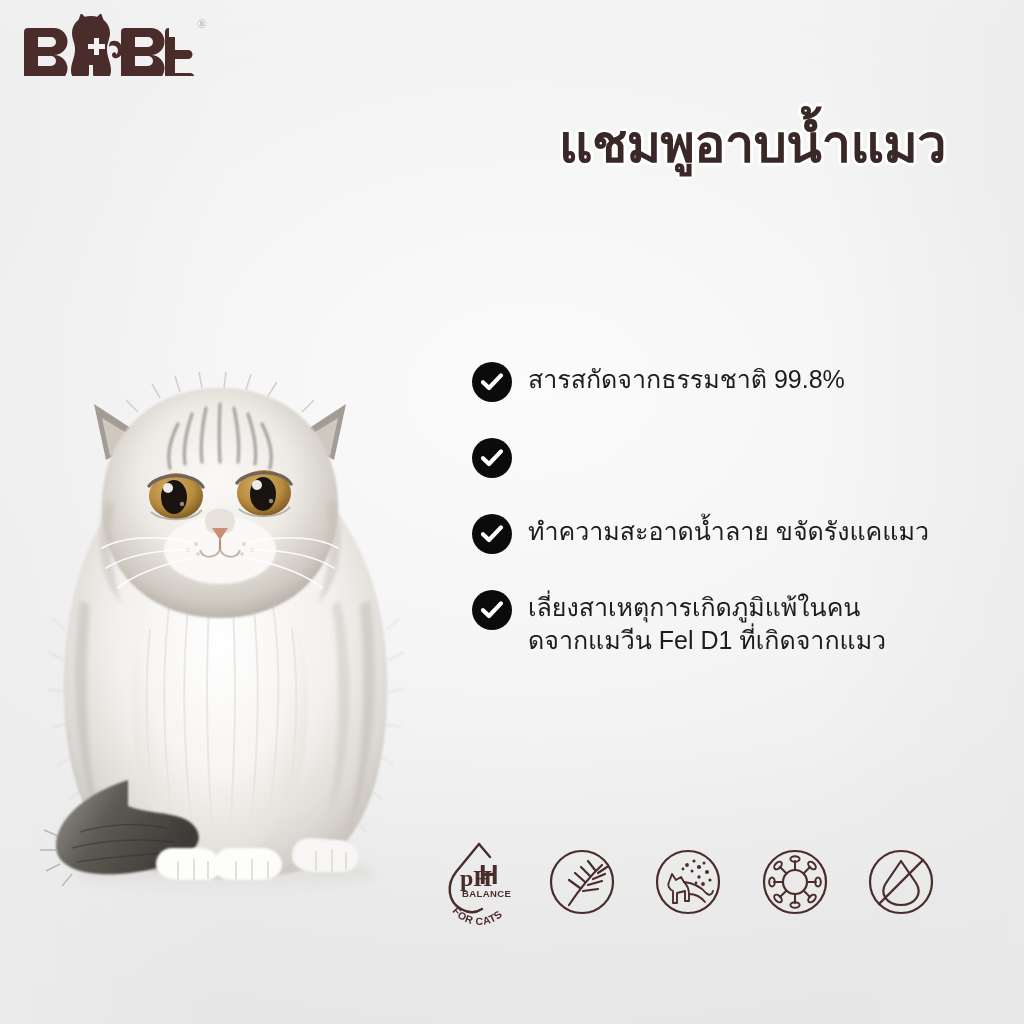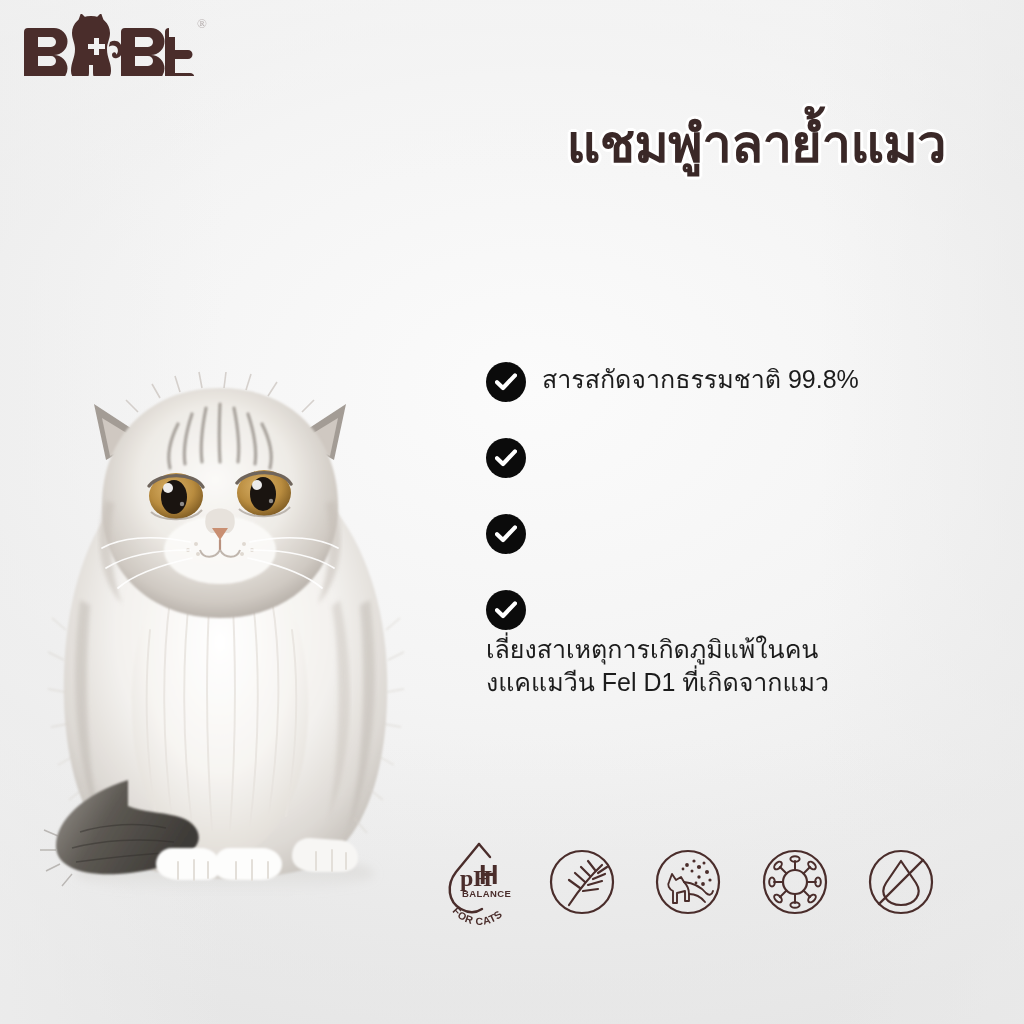--- a/index.html
+++ b/index.html
@@ -51,26 +51,26 @@
   .hl-2{font-size:64px;letter-spacing:-0.5px;}
 
   
   .cat-photo{
     position:absolute;left:10px;top:300px;width:420px;height:620px;z-index:4;
   }
   .cat-photo svg{display:block;width:100%;height:100%;}
 
   
   .features{
-    position:absolute;left:486px;top:360px;width:520px;z-index:9;
+    position:absolute;left:472px;top:360px;width:520px;z-index:9;
   }
   .feature{
     display:flex;align-items:flex-start;margin-bottom:34px;
   }
-  .feature:last-child{margin-bottom:0;flex-direction:column;}
+  .feature:last-child{margin-bottom:0;}
   .check{
     flex:0 0 auto;width:40px;height:40px;border-radius:50%;
     background:#0b0b0b;margin-right:16px;margin-top:2px;
     display:flex;align-items:center;justify-content:center;
   }
   .check svg{display:block;}
   .feat-text{
     font-size:25px;line-height:1.32;color:#1c1c1c;
     font-family:"Liberation Sans","DejaVu Sans",sans-serif;
     padding-top:3px;
@@ -113,21 +113,21 @@
         <path d="M101 14h26a13.5 13.5 0 0 1 0 27 13.5 13.5 0 0 1 0 27h-26a4 4 0 0 1-4-4V18a4 4 0 0 1 4-4zm10 9v10h13a5 5 0 0 0 0-10h-13zm0 19v10h13a5 5 0 0 0 0-10h-13z"></path>
 
         <path d="M145 14h21a4.5 4.5 0 0 1 0 9h-21zm0 0a4 4 0 0 0-4 4v46a4 4 0 0 0 4 4h21a4.5 4.5 0 0 0 0-9h-15V45h13a4.5 4.5 0 0 0 0-9h-13V23h15a4.5 4.5 0 0 0 0-9z"></path>
       </g>
     </svg>
     <span class="logo-reg">®</span>
     <span class="sr">BABE</span>
   </div>
 
   <div class="headline">
-    <span class="hl-line hl-1">แชมพูำลาย้ำแมว</span>
+    <span class="hl-line hl-1">แชมพูอาบน้ำแมว</span>
   </div>
 
   <div class="cat-photo">
     <svg viewBox="0 0 420 620" aria-hidden="true">
       <defs>
         <radialGradient id="bodyG" cx="50%" cy="42%" r="62%">
           <stop offset="0%" stop-color="#fdfdfb"></stop>
           <stop offset="55%" stop-color="#f3f1ee"></stop>
           <stop offset="85%" stop-color="#ddd9d4"></stop>
           <stop offset="100%" stop-color="#c8c3bd"></stop>
@@ -321,31 +321,32 @@
         </svg>
       </span>
     </div>
 
     <div class="feature">
       <span class="check">
         <svg width="22" height="18" viewBox="0 0 22 18" aria-hidden="true">
           <path d="M2 9.2 L8 15 L20 2.4" stroke="#ffffff" stroke-width="4.2" fill="none" stroke-linecap="round" stroke-linejoin="round"></path>
         </svg>
       </span>
+      <span class="feat-text">ทำความสะอาดน้ำลาย ขจัดรังแคแมว</span>
     </div>
 
     <div class="feature">
       <span class="check">
         <svg width="22" height="18" viewBox="0 0 22 18" aria-hidden="true">
           <path d="M2 9.2 L8 15 L20 2.4" stroke="#ffffff" stroke-width="4.2" fill="none" stroke-linecap="round" stroke-linejoin="round"></path>
         </svg>
       </span>
       <span class="feat-text">
         <span>เลี่ยงสาเหตุการเกิดภูมิแพ้ในคน</span>
-        <span class="l2">งแคแมวีน Fel D1 ที่เกิดจากแมว</span>
+        <span class="l2">ดจากแมวีน Fel D1 ที่เกิดจากแมว</span>
       </span>
     </div>
 
   </div>
 
   <div class="badges">
 
     <div class="badge">
       <svg width="86" height="92" viewBox="0 0 86 92" aria-hidden="true">
         <g fill="none" stroke="#4a2d2b" stroke-width="2.4" stroke-linecap="round">

